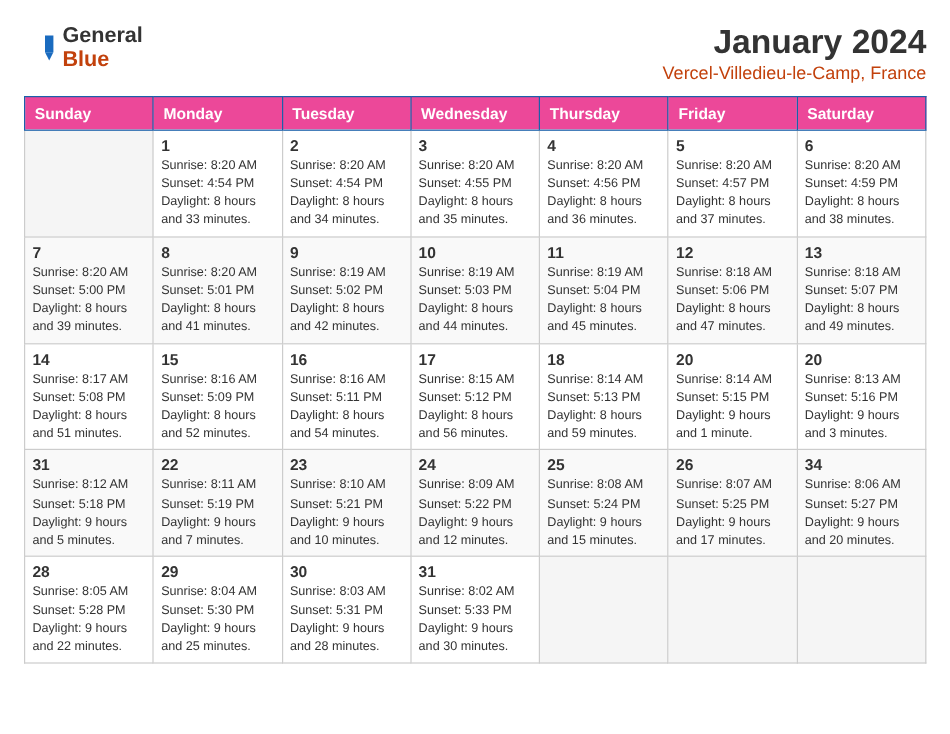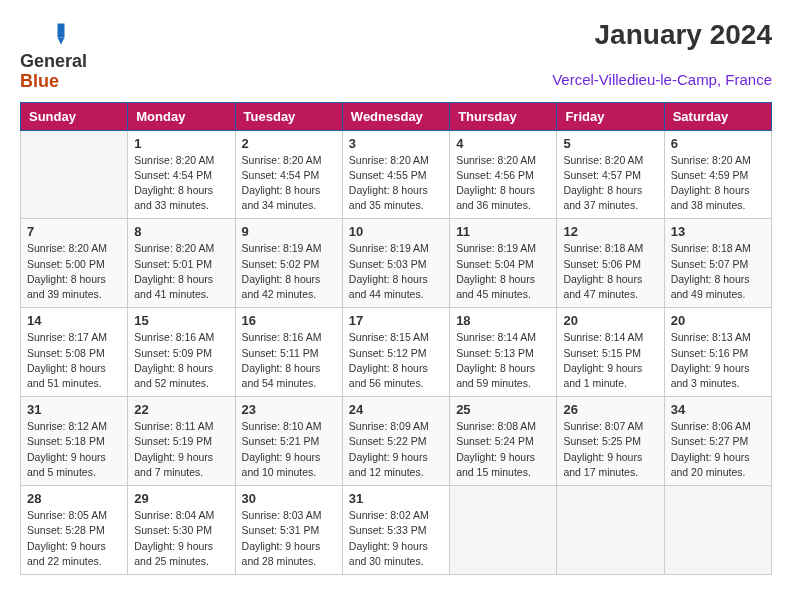--- a/index.html
+++ b/index.html
@@ -13,21 +13,20 @@
     .header {
       display: flex;
       justify-content: space-between;
       align-items: flex-start;
       margin-bottom: 10px;
     }
     .logo {
       display: flex;
       align-items: center;
       gap: 4px;
-      flex-direction: column;
     }
     .logo-text {
       font-size: 18px;
       font-weight: bold;
       line-height: 1.1;
     }
     .logo-general { color: #333; }
     .logo-blue { color: #c2410c; }
     .logo-icon {
       width: 28px;
@@ -37,30 +36,30 @@
       text-align: right;
     }
     .month-title {
       font-size: 28px;
       font-weight: bold;
       color: #333;
       line-height: 1.1;
     }
     .location {
       font-size: 15px;
-      color: #6d28d9;
-      margin-top: 20px;
+      color: #c2410c;
+      margin-top: 2px;
     }
     table {
       width: 100%;
       border-collapse: collapse;
       table-layout: fixed;
     }
     thead tr th {
-      background-color: #be185d;
+      background-color: #ec4899;
       color: #fff;
       text-align: left;
       padding: 6px 8px;
       font-size: 13px;
       font-weight: bold;
       border: 1px solid #1a60aa;
     }
     tbody tr td {
       border: 1px solid #ccc;
       vertical-align: top;

